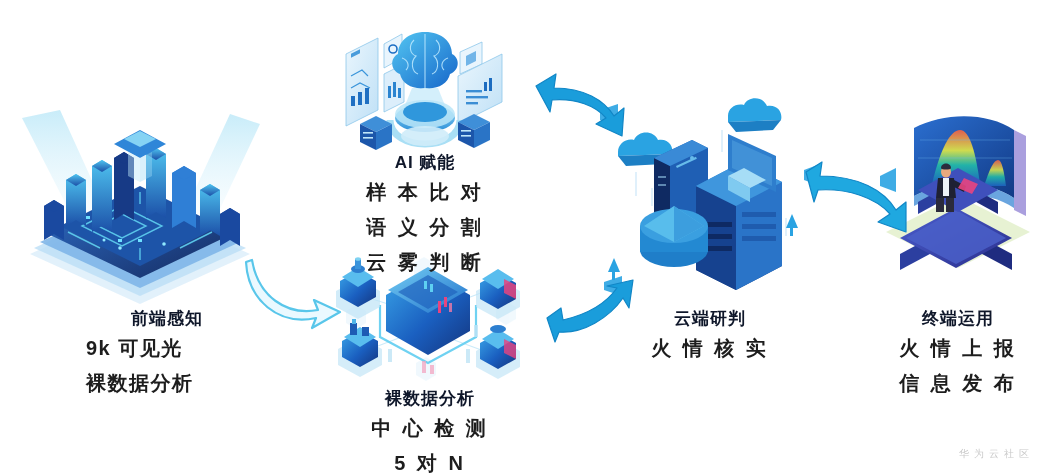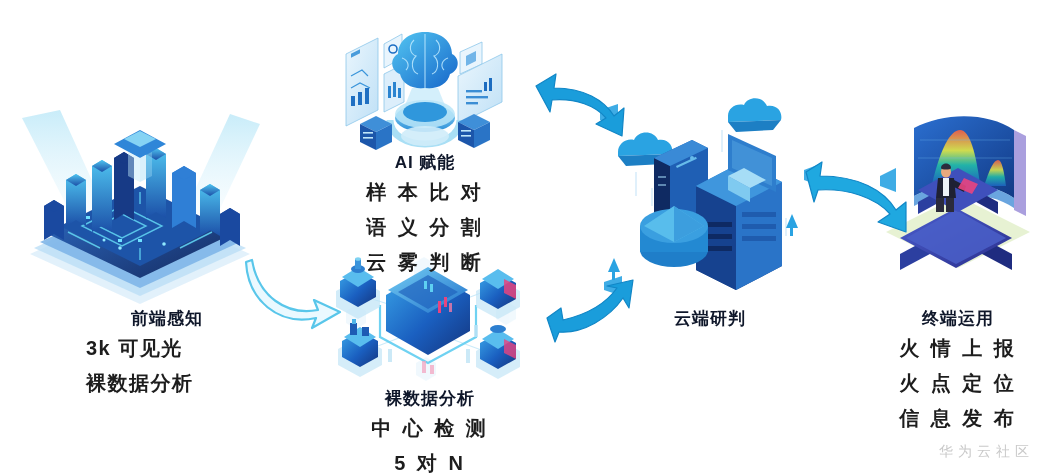--- a/index.html
+++ b/index.html
@@ -3,21 +3,21 @@
 <meta charset="utf-8">
 <style>
   html,body{margin:0;padding:0;background:#ffffff;}
   body{width:1052px;height:475px;position:relative;overflow:hidden;
        font-family:"Liberation Sans","DejaVu Sans",sans-serif;}
   .stage{position:absolute;inset:0;}
   .node{position:absolute;}
   .caption{position:absolute;text-align:center;color:#1b1b1b;user-select:none;}
   .cap-title{font-size:17px;font-weight:700;letter-spacing:1px;line-height:1.35;color:#0f172a;text-align:center;}
   .cap-line{font-size:20px;font-weight:700;letter-spacing:3px;line-height:1.75;color:#1d1d1d;}
-  .watermark{position:absolute;right:18px;bottom:14px;font-size:14px;letter-spacing:5px;
+  .watermark{position:absolute;right:18px;bottom:14px;font-size:10px;letter-spacing:5px;
              color:#c9c9c9;font-weight:400;}
   svg{display:block;overflow:visible;}
 </style>
 </head>
 <body>
 
 <div class="stage">
 
   <div class="node" style="left:14px;top:108px;width:252px;height:195px;">
     <svg width="252" height="195" viewBox="0 0 252 195">
@@ -508,43 +508,43 @@
 
   <div class="node" style="left:802px;top:150px;width:125px;height:90px;">
     <svg width="125" height="90" viewBox="0 0 125 90">
       <path d="M4,22 L20,12 L18,26 C56,26 82,40 94,60 L104,52 L104,82 L76,72 L88,64
                C74,48 46,38 16,40 L12,52 Z" fill="#1fa8e0" stroke="#1186c6" stroke-width="1.2" stroke-linejoin="round"></path>
     </svg>
   </div>
 
   <div class="caption" style="left:48px;top:308px;width:200px;text-align:left;">
     <div class="cap-title" style="padding-left:38px;">前端感知</div>
-    <div class="cap-line" style="letter-spacing:1.5px;padding-left:38px;">3k 可见光</div>
+    <div class="cap-line" style="letter-spacing:1.5px;padding-left:38px;">9k 可见光</div>
     <div class="cap-line" style="letter-spacing:1.5px;padding-left:38px;">裸数据分析</div>
   </div>
 
   <div class="caption" style="left:345px;top:152px;width:160px;">
     <div class="cap-title">AI 赋能</div>
     <div class="cap-line">样 本 比 对</div>
     <div class="cap-line">语 义 分 割</div>
     <div class="cap-line">云 雾 判 断</div>
   </div>
 
   <div class="caption" style="left:350px;top:388px;width:160px;">
     <div class="cap-title">裸数据分析</div>
     <div class="cap-line">中 心 检 测</div>
     <div class="cap-line">5 对 N</div>
   </div>
 
   <div class="caption" style="left:630px;top:308px;width:160px;">
     <div class="cap-title">云端研判</div>
+    <div class="cap-line">火 情 核 实</div>
   </div>
 
   <div class="caption" style="left:878px;top:308px;width:160px;">
     <div class="cap-title">终端运用</div>
     <div class="cap-line">火 情 上 报</div>
-    <div class="cap-line">火 点 定 位</div>
     <div class="cap-line">信 息 发 布</div>
   </div>
 
   <div class="watermark">华为云社区</div>
 
 </div>
 
 </body></html>

